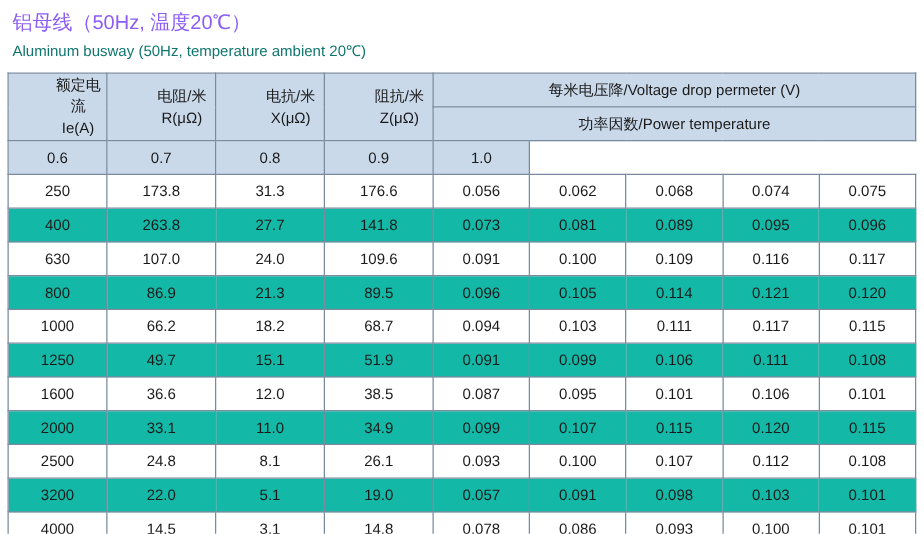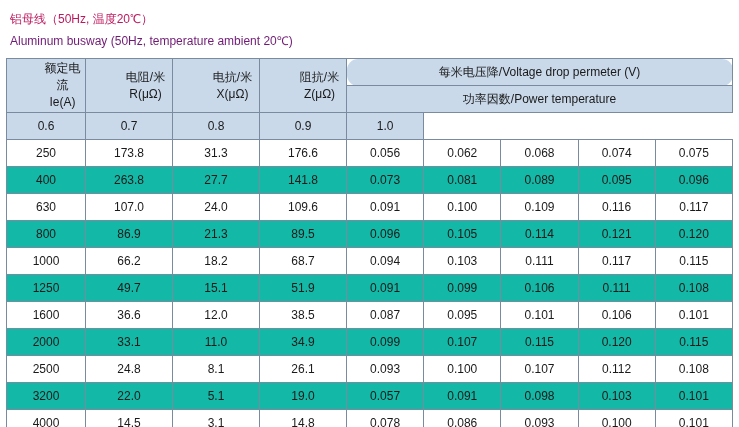--- a/index.html
+++ b/index.html
@@ -15,29 +15,29 @@
     overflow: hidden;
   }
   .page {
     position: relative;
     width: 739px;
     height: 427px;
     box-sizing: border-box;
     padding: 8px 6px 0 6px;
   }
   .caption-cn {
-    font-size: 12px;
+    font-size: 16px;
     line-height: 18px;
-    color: #be185d;
+    color: #8b5cf6;
     margin: 2px 0 0 4px;
   }
   .caption-en {
     font-size: 12px;
     line-height: 18px;
-    color: #701a75;
+    color: #0f766e;
     margin: 4px 0 8px 4px;
   }
   table.busway {
     border-collapse: collapse;
     width: 727px;
     margin: 0 auto;
     table-layout: fixed;
   }
   table.busway th,
   table.busway td {
@@ -52,21 +52,20 @@
     background: #c9d9ea;
     font-weight: normal;
     height: 26px;
   }
   th.head-tall {
     height: 52px;
     line-height: 17px;
   }
   th.vdrop {
     height: 26px;
-    border-radius: 11px;
   }
   tbody td {
     height: 26px;
     background: #ffffff;
   }
   tbody tr.alt td {
     background: #14b8a6;
   }
   .c1 { width: 78px; }
   .c2 { width: 86px; }

